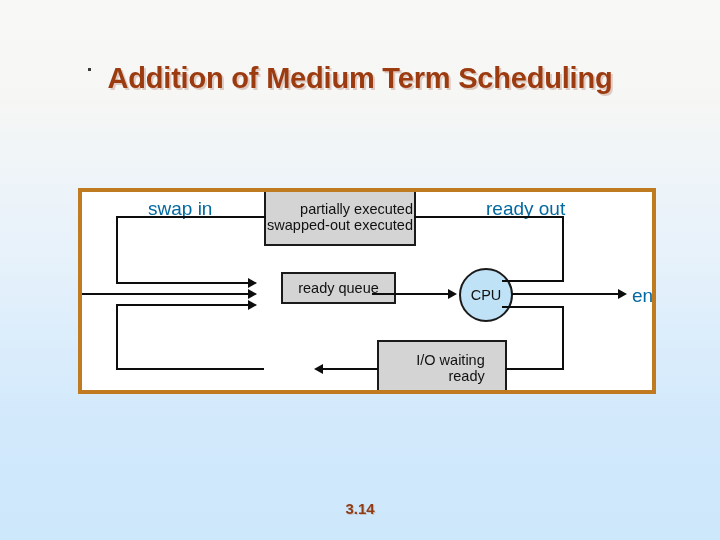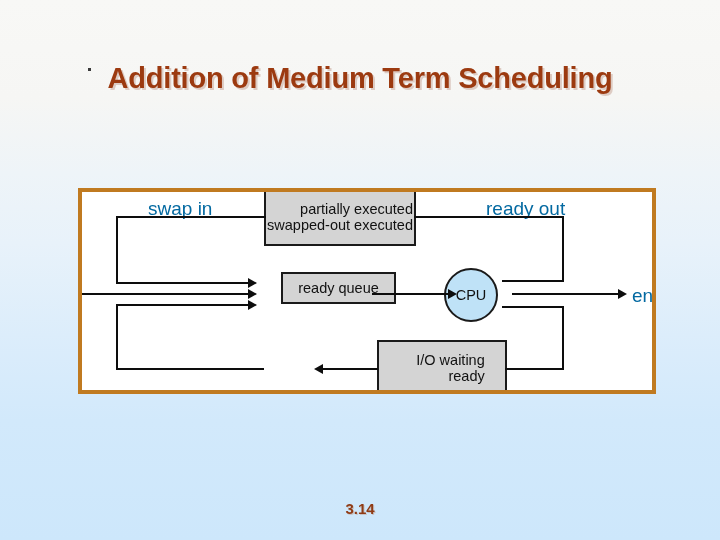--- a/index.html
+++ b/index.html
@@ -158,21 +158,21 @@
 
       <div class="gbox" style="left:182px; top:-4px; width:152px; height:58px;">
         <div>
           <div>partially executed</div>
           <div>swapped-out executed</div>
         </div>
       </div>
 
       <div class="gbox" style="left:175px; top:80px; width:115px; height:32px;margin-left:24px;">ready queue</div>
 
-      <div class="circ" style="left:362px; top:76px; width:54px; height:54px;">CPU</div>
+      <div class="circ" style="left:377px; top:76px; width:54px; height:54px;">CPU</div>
 
 
       <div class="gbox" style="left:295px; top:148px; width:130px; height:56px;padding-left:17px;">
         <div>
           <div>I/O waiting</div>
           <div>ready</div>
         </div>
       </div>
 
       <div class="ln hl" style="left:34px; top:24px; width:150px;"></div>

